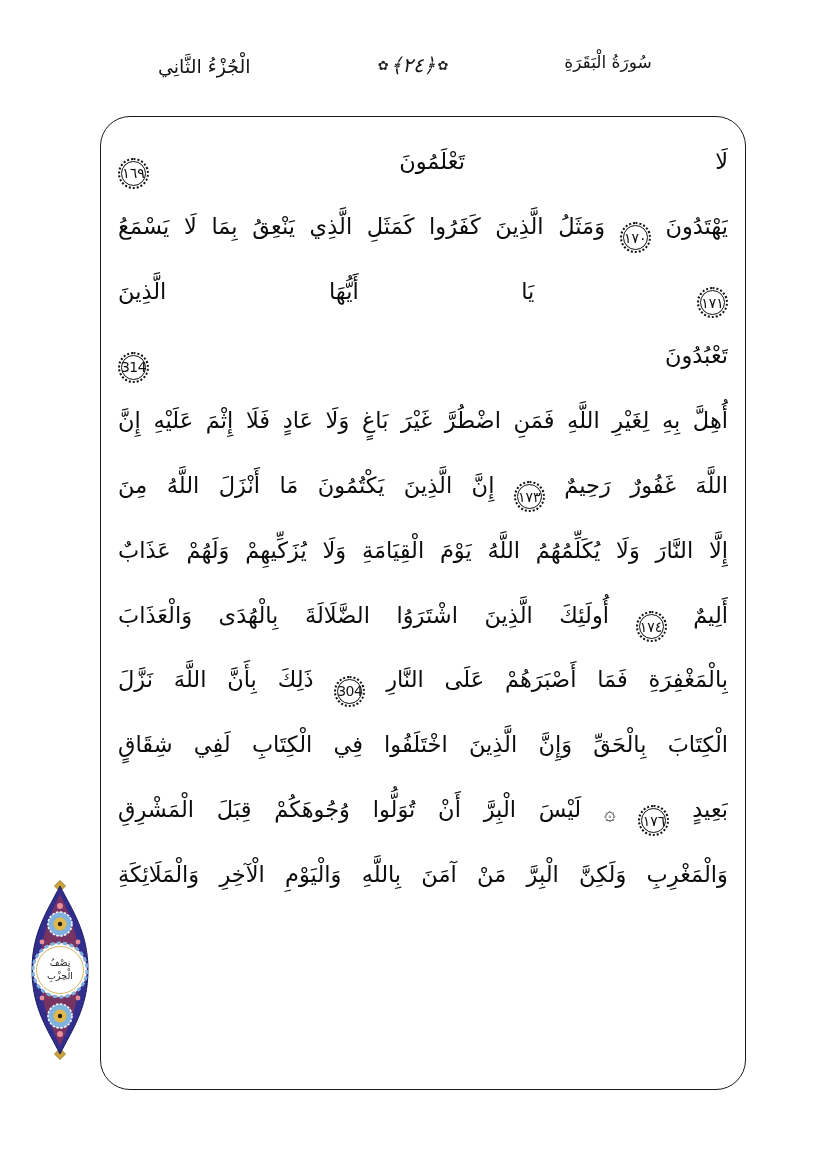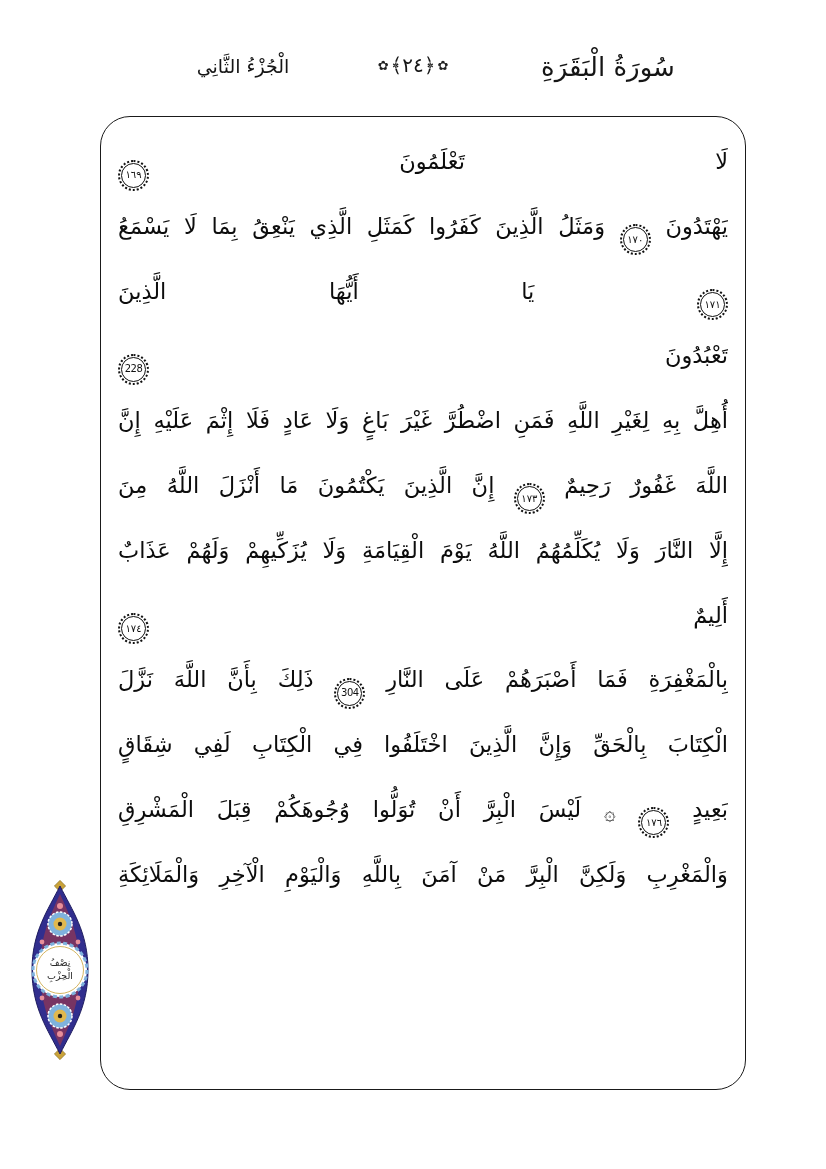--- a/index.html
+++ b/index.html
@@ -6,29 +6,29 @@
   body{
     width:826px;height:1169px;background:#ffffff;overflow:hidden;position:relative;
     font-family:"DejaVu Sans",sans-serif;color:#111;
   }
   .page{position:absolute;inset:0;background:#ffffff;}
 
   
   .header{position:absolute;top:0;left:0;width:826px;height:110px;}
   .surah-title{
     position:absolute;top:52px;right:128px;width:180px;text-align:center;
-    font-size:26px;letter-spacing:0;direction:rtl;color:#151515;
+    font-size:17px;letter-spacing:0;direction:rtl;color:#151515;
   }
   .juz-title{
-    position:absolute;top:55px;left:158px;width:170px;text-align:center;
+    position:absolute;top:55px;left:158px;width:170px;text-align:left;
     font-size:19px;direction:rtl;color:#151515;
   }
   .page-number-wrap{
     position:absolute;top:53px;left:0;width:826px;text-align:center;
-    font-size:20px;direction:rtl;color:#151515;
+    font-size:20px;direction:rtl;color:#151515;font-style:italic;
   }
   .page-number-wrap .rosette{font-size:13px;vertical-align:2px;color:#222;padding:0 2px;}
 
   
   .quran-border{
     position:absolute;left:100px;top:116px;width:646px;height:974px;
     border:1.6px solid #1a1a1a;border-radius:30px;background:#fff;
     box-sizing:border-box;padding:12px 17px 10px 17px;
   }
   .quran-text{width:100%;height:100%;direction:rtl;}
@@ -38,21 +38,21 @@
     overflow:hidden;color:#0d0d0d;
   }
   .medallion{
     display:inline-flex;align-items:center;justify-content:center;
     width:31px;height:31px;border:2px dotted #111;border-radius:50%;
     vertical-align:-9px;box-sizing:border-box;background:#fff;
   }
   .mnum{
     display:flex;align-items:center;justify-content:center;
     width:23px;height:23px;border:1.2px solid #111;border-radius:50%;
-    font-size:10px;line-height:1;color:#111;letter-spacing:-0.5px;
+    font-size:14px;line-height:1;color:#111;letter-spacing:-0.5px;
   }
   .hizb-star{
     display:inline-block;font-size:20px;line-height:1;vertical-align:-3px;color:#111;
   }
 
   
   .side-ornament{position:absolute;left:26px;top:880px;width:68px;height:180px;}
 </style>
 </head>
 <body>
@@ -70,30 +70,30 @@
         <div class="qline"><span>لَا تَعْلَمُونَ</span> <span class="medallion">
             <span class="mnum">١٦٩</span>
           </span> </div>
         <div class="qline"><span>يَهْتَدُونَ</span> <span class="medallion">
             <span class="mnum">١٧٠</span>
           </span> <span>وَمَثَلُ الَّذِينَ كَفَرُوا كَمَثَلِ الَّذِي يَنْعِقُ بِمَا لَا يَسْمَعُ</span></div>
         <div class="qline"> <span class="medallion">
             <span class="mnum">١٧١</span>
           </span> <span>يَا أَيُّهَا الَّذِينَ</span></div>
         <div class="qline"><span>تَعْبُدُونَ</span> <span class="medallion">
-            <span class="mnum">228</span>
+            <span class="mnum">314</span>
           </span> </div>
         <div class="qline"><span>أُهِلَّ بِهِ لِغَيْرِ اللَّهِ فَمَنِ اضْطُرَّ غَيْرَ بَاغٍ وَلَا عَادٍ فَلَا إِثْمَ عَلَيْهِ إِنَّ</span></div>
         <div class="qline"><span>اللَّهَ غَفُورٌ رَحِيمٌ</span> <span class="medallion">
             <span class="mnum">١٧٣</span>
           </span> <span>إِنَّ الَّذِينَ يَكْتُمُونَ مَا أَنْزَلَ اللَّهُ مِنَ</span></div>
         <div class="qline"><span>إِلَّا النَّارَ وَلَا يُكَلِّمُهُمُ اللَّهُ يَوْمَ الْقِيَامَةِ وَلَا يُزَكِّيهِمْ وَلَهُمْ عَذَابٌ</span></div>
         <div class="qline"><span>أَلِيمٌ</span> <span class="medallion">
             <span class="mnum">١٧٤</span>
-          </span> </div>
+          </span> <span>أُولَئِكَ الَّذِينَ اشْتَرَوُا الضَّلَالَةَ بِالْهُدَى وَالْعَذَابَ</span></div>
         <div class="qline"><span>بِالْمَغْفِرَةِ فَمَا أَصْبَرَهُمْ عَلَى النَّارِ</span> <span class="medallion">
             <span class="mnum">304</span>
           </span> <span>ذَلِكَ بِأَنَّ اللَّهَ نَزَّلَ</span></div>
         <div class="qline"><span>الْكِتَابَ بِالْحَقِّ وَإِنَّ الَّذِينَ اخْتَلَفُوا فِي الْكِتَابِ لَفِي شِقَاقٍ</span></div>
         <div class="qline"><span>بَعِيدٍ</span> <span class="medallion">
             <span class="mnum">١٧٦</span>
           </span> <span class="hizb-star">۞</span> <span>لَيْسَ الْبِرَّ أَنْ تُوَلُّوا وُجُوهَكُمْ قِبَلَ الْمَشْرِقِ</span></div>
         <div class="qline"><span>وَالْمَغْرِبِ وَلَكِنَّ الْبِرَّ مَنْ آمَنَ بِاللَّهِ وَالْيَوْمِ الْآخِرِ وَالْمَلَائِكَةِ</span></div>
       </div>
   </div>

